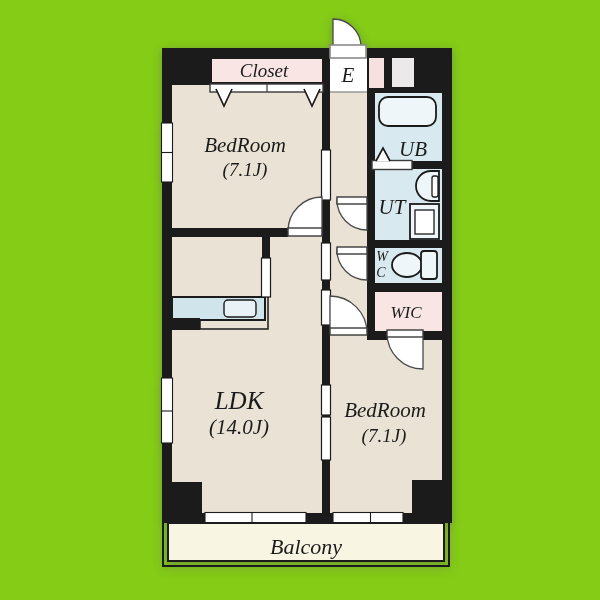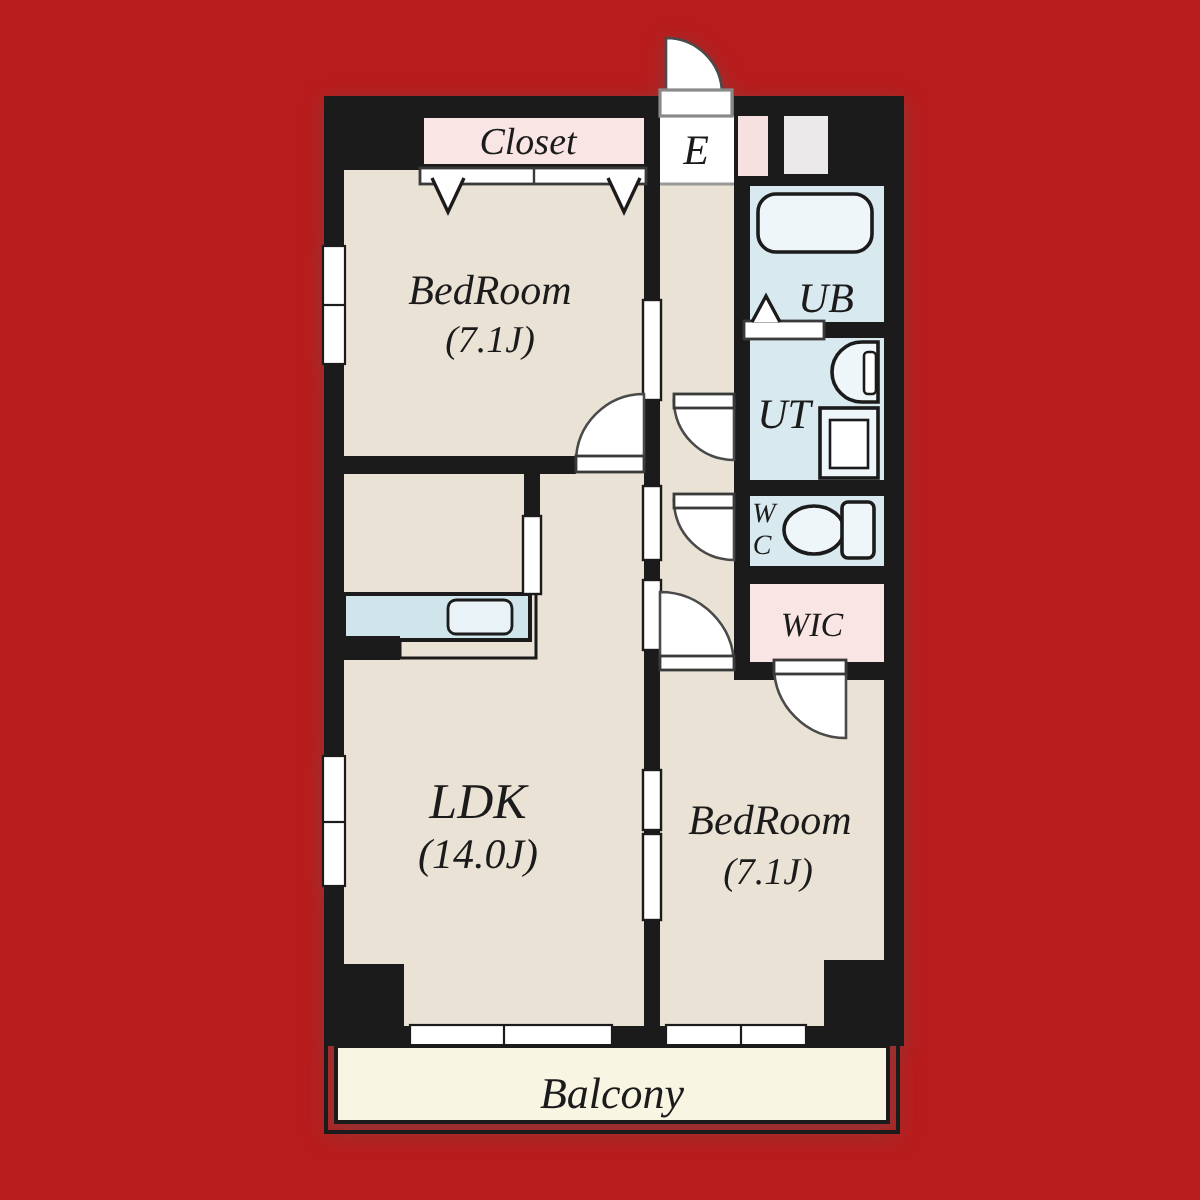--- a/index.html
+++ b/index.html
@@ -1,21 +1,21 @@
 <!DOCTYPE html>
 <html style="--wall: #1b1b1b; --room: #eae2d4; --pink: #f8e5e4; --blue: #d8e9ef; --fixture: #eff6f9; --counter: #cfe4eb; --balcony: #f8f5e2; --pink_box: #f6e0e0; --gray_box: #ebe9e9; --text: #1b1b1b;"><head>
 <meta charset="utf-8">
 <style>
   :root{
     --wall:#1b1b1b; --room:#eae2d4; --pink:#f8e5e4; --blue:#d8e9ef;
     --fixture:#eff6f9; --counter:#cfe4eb; --balcony:#f8f5e2;
     --pink_box:#f6e0e0; --gray_box:#ebe9e9; --text:#1b1b1b;
   }
   html,body{margin:0;padding:0;background:#ffffff;width:600px;height:600px;overflow:hidden}
-  .plan-wrap{width:600px;height:600px;background:#b91c1c;position:relative}
+  .plan-wrap{width:600px;height:600px;background:#84cc16;position:relative}
   svg{display:block}
   .shadowed{filter:drop-shadow(0 2px 5px rgba(90,90,90,.45))}
   .wall{fill:var(--wall)}
   .beige{fill:var(--room)}
   .blue{fill:var(--blue)}
   .pinkfill{fill:var(--pink)}
   .cream{fill:var(--balcony)}
   .whitepart{fill:#ffffff;stroke:var(--wall);stroke-width:1.2}
   .window{fill:#ffffff;stroke:var(--wall);stroke-width:1.1}
   .doorleaf{fill:#ffffff;stroke:#3a3a3a;stroke-width:1.4}

